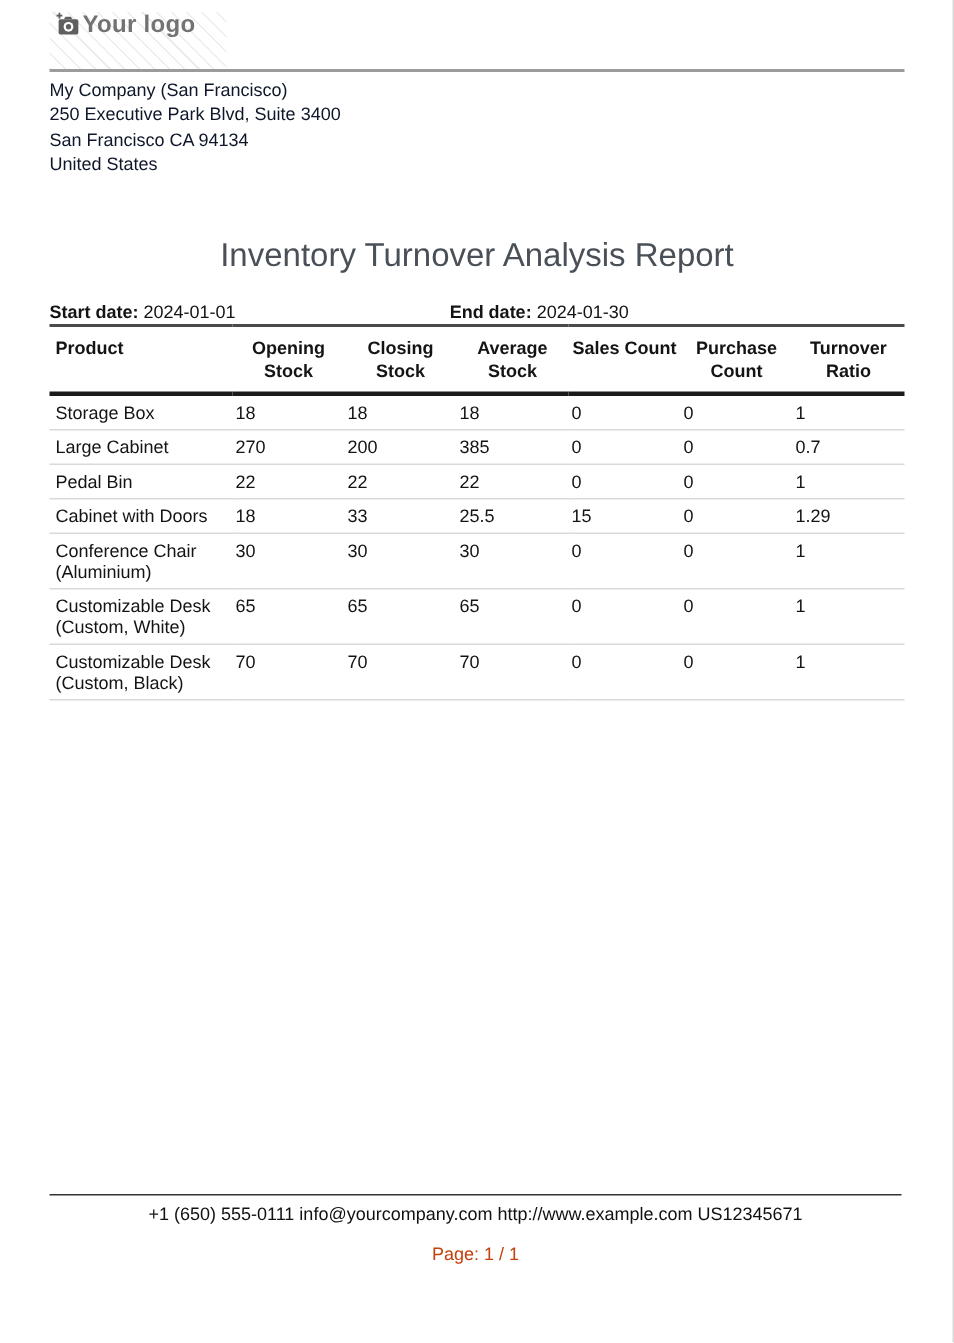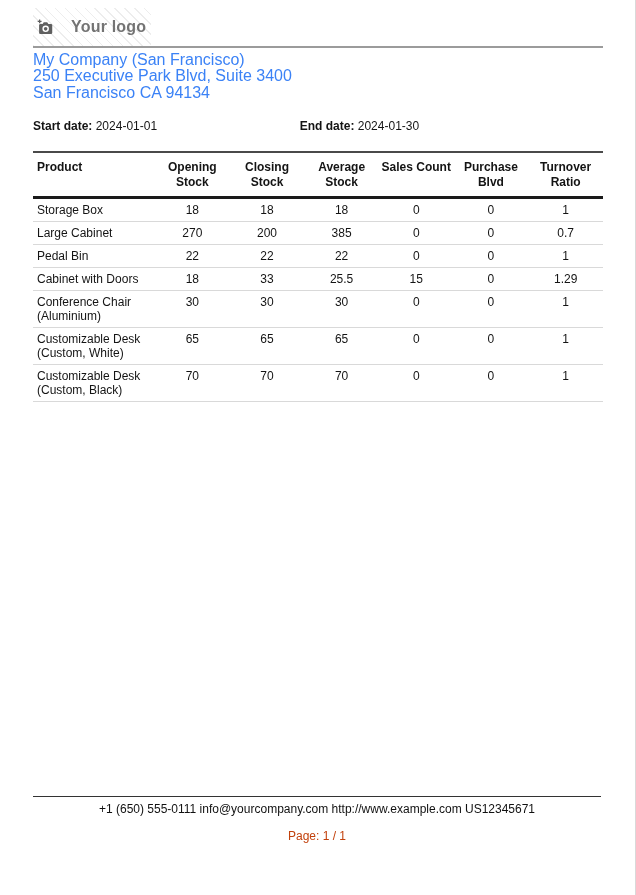--- a/index.html
+++ b/index.html
@@ -11,60 +11,60 @@
     box-sizing: border-box;
     border-right: 1px solid #d9d9d9;
     overflow: hidden;
   }
   .page { padding: 0 32px 0 33px; }
 
   
   .logo-block {
     margin-top: 8px;
     width: 118px; height: 38px;
-    display: flex; align-items: center; gap: 18px;
+    display: flex; align-items: flex-start; gap: 2px;
     background-image: repeating-linear-gradient(45deg,
       #ededed 0, #ededed 1px, transparent 1px, transparent 7px);
     padding-left: 3px; box-sizing: border-box;
   }
   .logo-text {
     font-size: 16px; font-weight: bold; color: #737373; letter-spacing: .2px;
     white-space: nowrap;
   }
   .header-rule { border-bottom: 2px solid #9b9b9b; }
 
   
-  .address { margin-top: 4px; font-size: 16px; line-height: 16.4px; color: #3b82f6; }
+  .address { margin-top: 4px; font-size: 12px; line-height: 16.4px; color: #0f172a; }
 
   
   .report-title {
     margin: 39px 0 0 0;
     font-size: 22px; font-weight: 400; color: #495057;
     text-align: center; line-height: 26px;
   }
 
   
   .dates { display: flex; margin-top: 18px; font-size: 12px; align-items: center; }
   .date-item.start { flex: 0 0 46.8%; }
   .bold { font-weight: bold; }
 
   
   table.report {
-    width: 100%; border-collapse: collapse; margin-top: 18px;
+    width: 100%; border-collapse: collapse; margin-top: 1px;
     font-size: 12px; border-top: 2px solid #4a4a4a;
   }
   table.report th {
     font-weight: bold; text-align: center; vertical-align: top;
     padding: 7px 2px 6px 2px; line-height: 15px;
     border-bottom: 3px solid #1a1a1a;
   }
   table.report th.col-product { text-align: left; padding-left: 4px; width: 21.4%; }
   table.report th.col-num { width: 13.1%; }
   table.report td {
-    text-align: center; vertical-align: top;
+    text-align: left; vertical-align: top;
     padding: 4px 2px; line-height: 14px;
     border-bottom: 1px solid #d9d9d9;
   }
   table.report td.cell-product { text-align: left; padding-left: 4px; }
 
   
   .footer { position: absolute; left: 33px; right: 34px; top: 796px; }
   .footer-rule { border-bottom: 1.5px solid #333; }
   .footer-contact { margin-top: 5px; text-align: center; font-size: 12px; color: #111; }
   .footer-page { margin-top: 13px; text-align: center; font-size: 12px; color: #c2410c; }
@@ -84,43 +84,45 @@
     </svg>
     <span class="logo-text">Your logo</span>
   </div>
 
   <div class="header-rule"></div>
 
   <div class="address">
     <div>My Company (San Francisco)</div>
     <div>250 Executive Park Blvd, Suite 3400</div>
     <div>San Francisco CA 94134</div>
+    <div>United States</div>
   </div>
 
+  <h1 class="report-title">Inventory Turnover Analysis Report</h1>
 
   <div class="dates">
     <div class="date-item start">
       <span class="bold">Start date:</span>
       <span>2024-01-01</span>
     </div>
     <div class="date-item end">
       <span class="bold">End date:</span>
       <span>2024-01-30</span>
     </div>
   </div>
 
   <table class="report">
     <thead>
       <tr>
         <th class="col-product">Product</th>
         <th class="col-num">Opening Stock</th>
         <th class="col-num">Closing Stock</th>
         <th class="col-num">Average Stock</th>
         <th class="col-num">Sales Count</th>
-        <th class="col-num">Purchase Blvd</th>
+        <th class="col-num">Purchase Count</th>
         <th class="col-num">Turnover Ratio</th>
       </tr>
     </thead>
     <tbody>
       <tr>
         <td class="cell-product">Storage Box</td>
         <td>18</td>
         <td>18</td>
         <td>18</td>
         <td>0</td>

